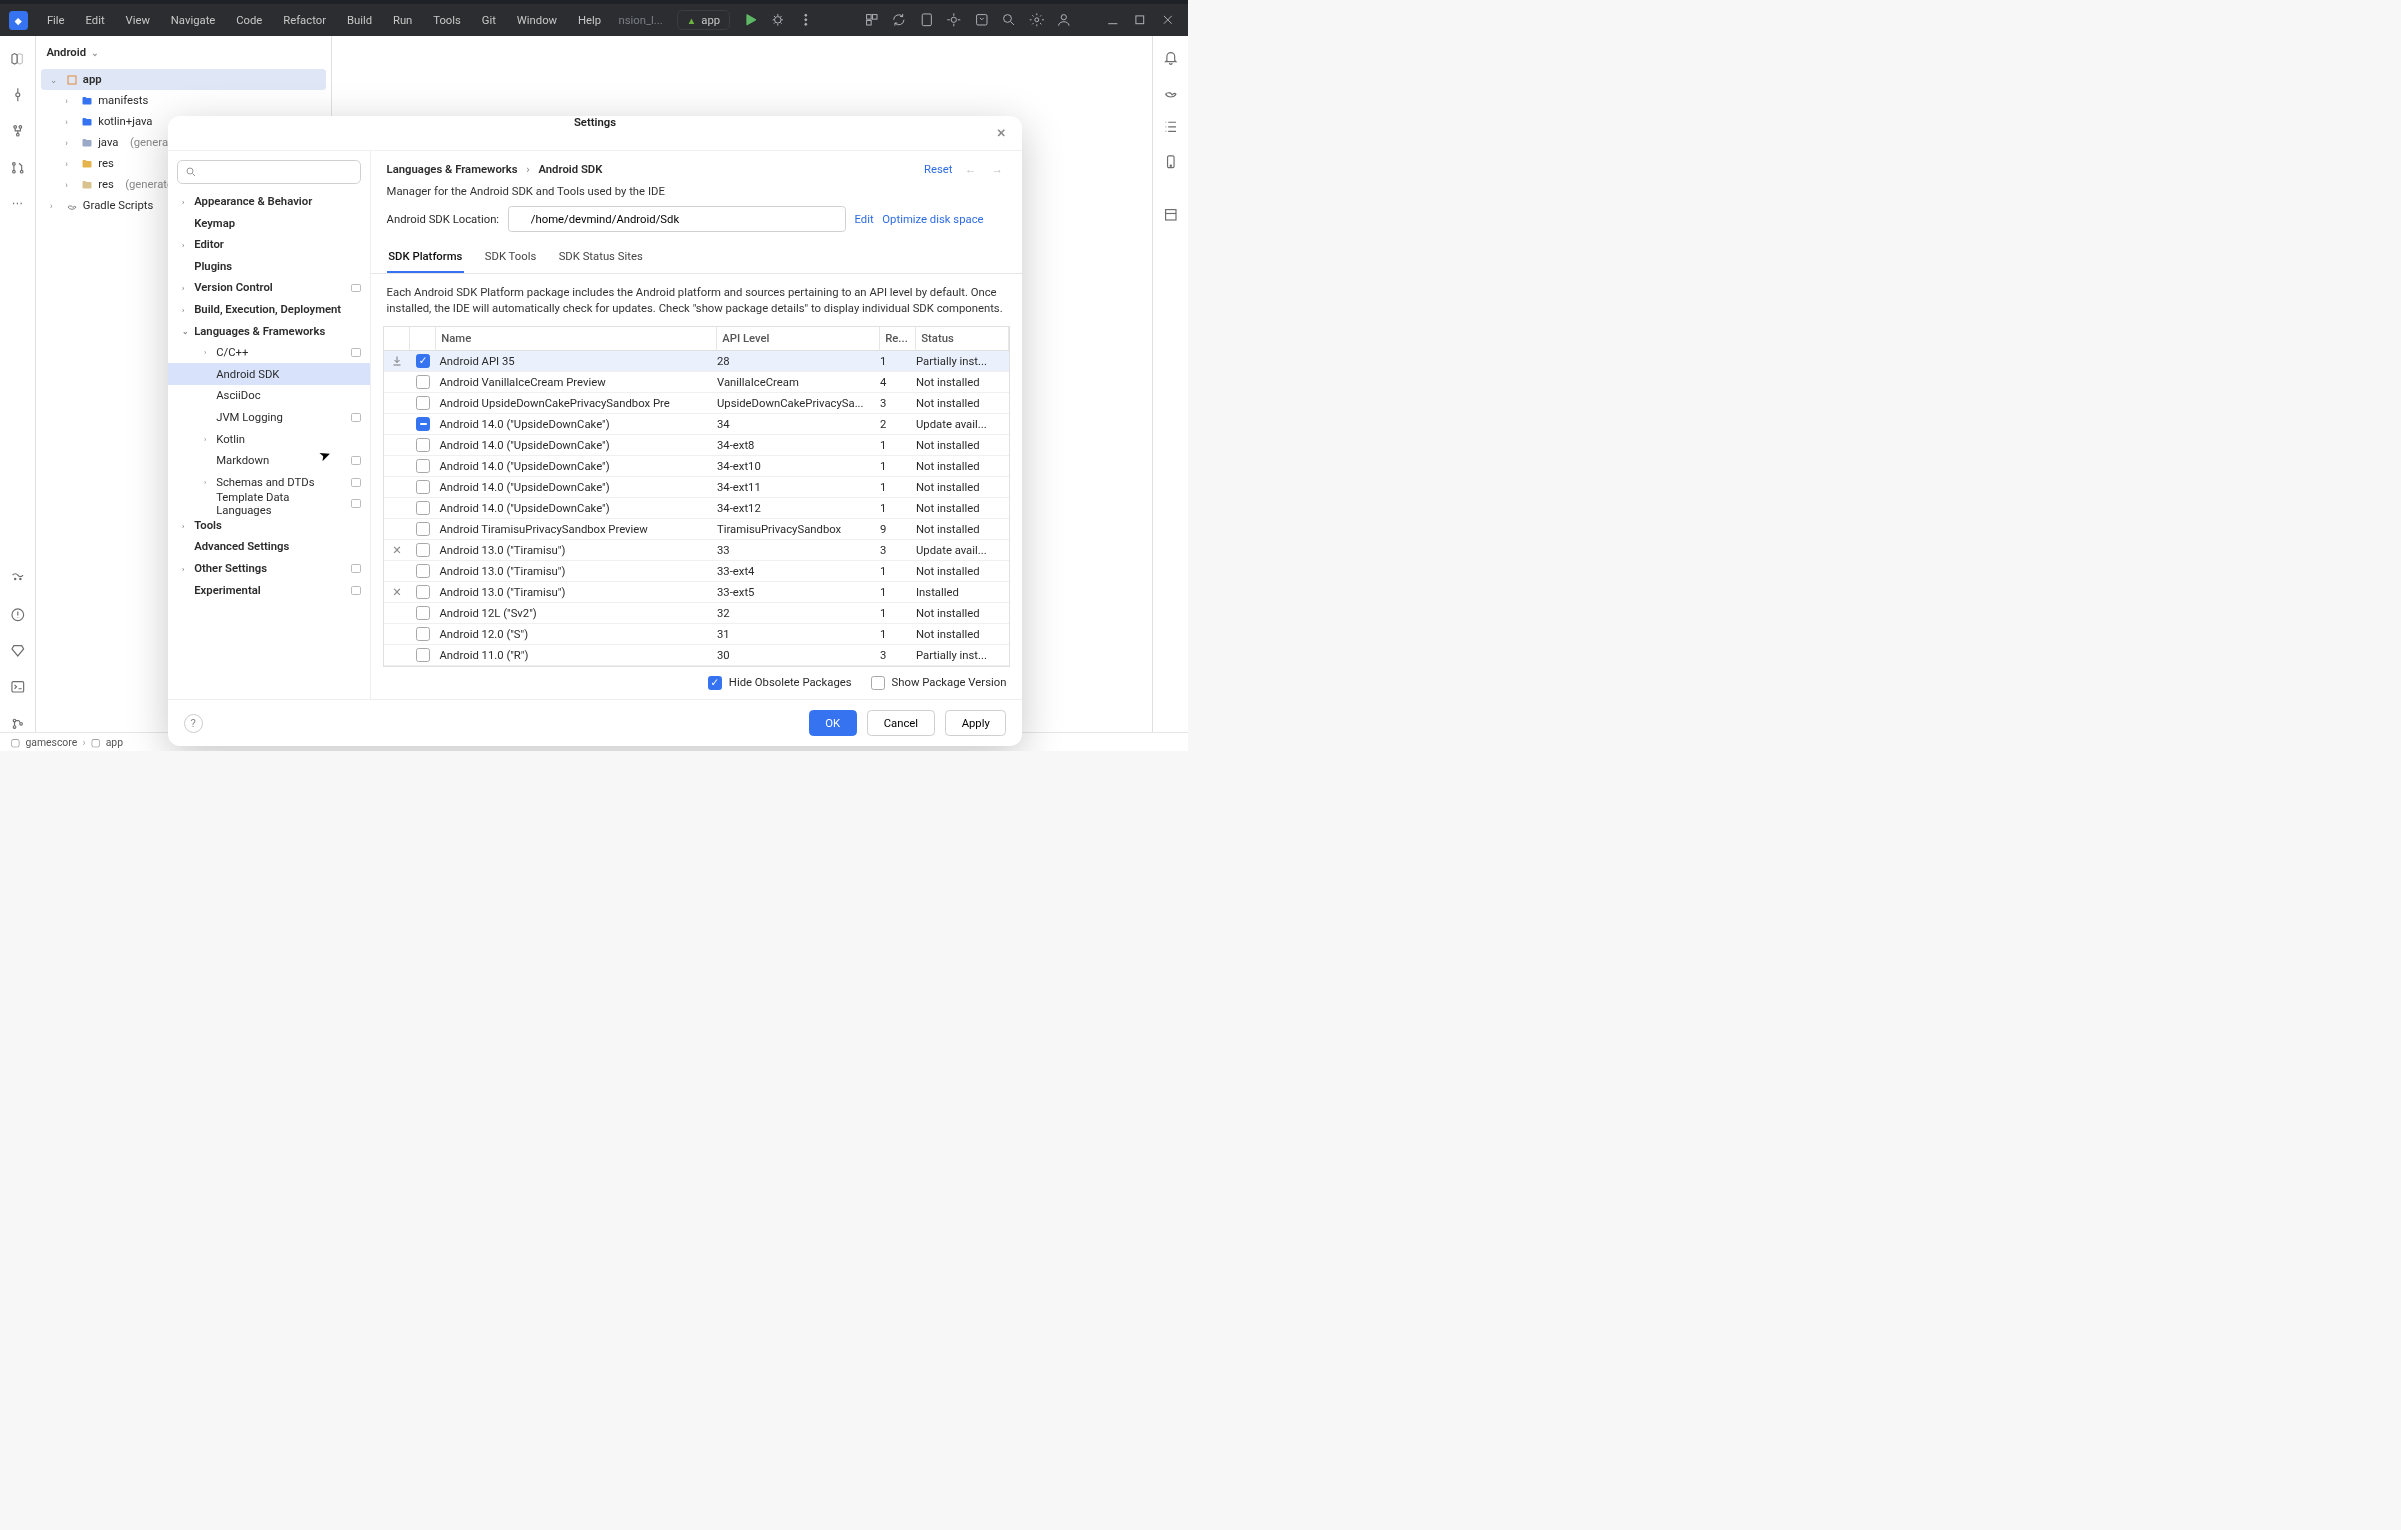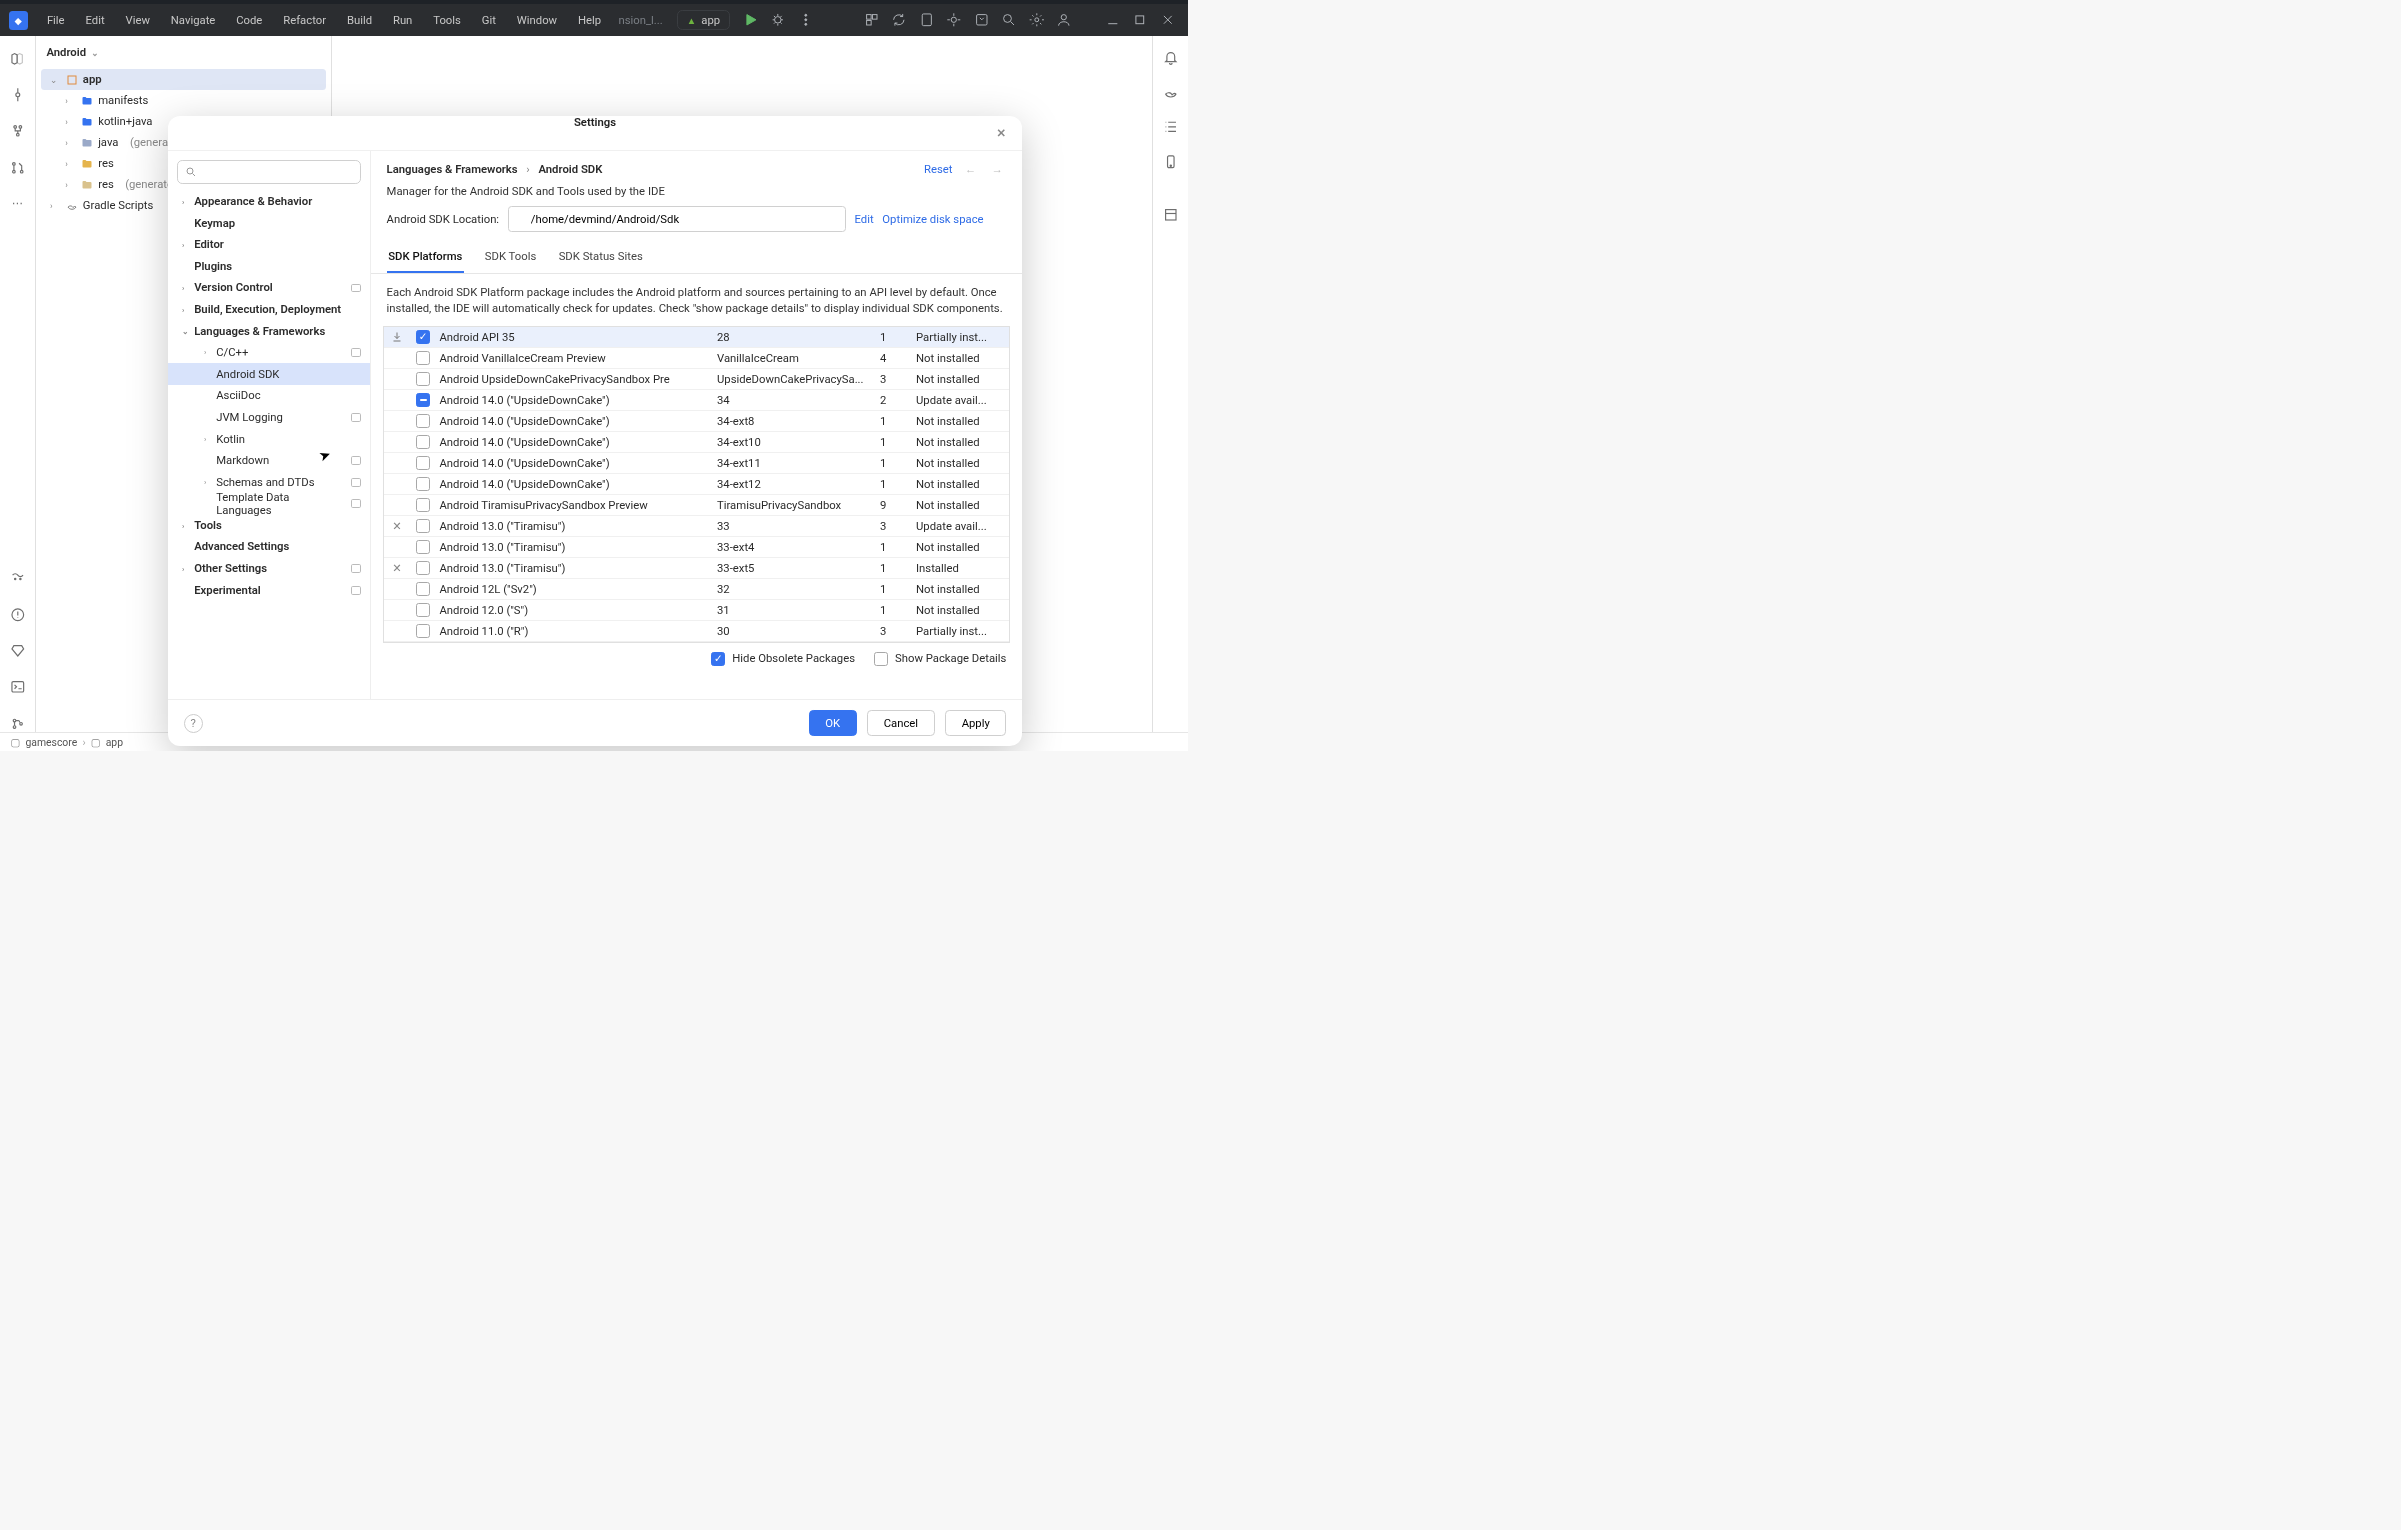--- a/index.html
+++ b/index.html
@@ -513,20 +513,28 @@
         <span class="lnk">Edit</span>
         <span class="lnk">Optimize disk space</span>
       </div>
       <div class="s-tabs">
         <div class="s-tab active">SDK Platforms</div>
         <div class="s-tab">SDK Tools</div>
         <div class="s-tab">SDK Status Sites</div>
       </div>
       <div class="s-info">Each Android SDK Platform package includes the Android platform and sources pertaining to an API level by default. Once installed, the IDE will automatically check for updates. Check "show package details" to display individual SDK components.</div>
       <div class="tbl-wrap">
+        <div class="thead">
+          <div class="th c-act"></div>
+          <div class="th c-chk"></div>
+          <div class="th c-name">Name</div>
+          <div class="th c-api">API Level</div>
+          <div class="th c-rev">Re...</div>
+          <div class="th c-stat">Status</div>
+        </div>
         <div class="tbl" id="tbl-body">
             <div class="trow selrow">
               <div class="td c-act">
                 <svg width="12" height="12" viewBox="0 0 24 24" fill="none" stroke="#777" stroke-width="2">
                   <path d="M12 3v12M7 10l5 5 5-5M5 20h14"></path>
                 </svg>
               </div>
               <div class="td c-chk">
                 <span class="chk checked"></span>
               </div>
@@ -677,21 +685,21 @@
             </div>
           </div>
       </div>
       <div class="opts-row">
         <label>
             <span class="chk checked"></span>
             <span>Hide Obsolete Packages</span>
           </label>
         <label>
             <span class="chk"></span>
-            <span>Show Package Details</span>
+            <span>Show Package Version</span>
           </label>
       </div>
     </div>
   </div>
   <div class="dlg-foot">
     <div class="help">?</div>
     <div class="spacer"></div>
     <button class="btn primary">OK</button>
     <button class="btn">Cancel</button>
     <button class="btn">Apply</button>

